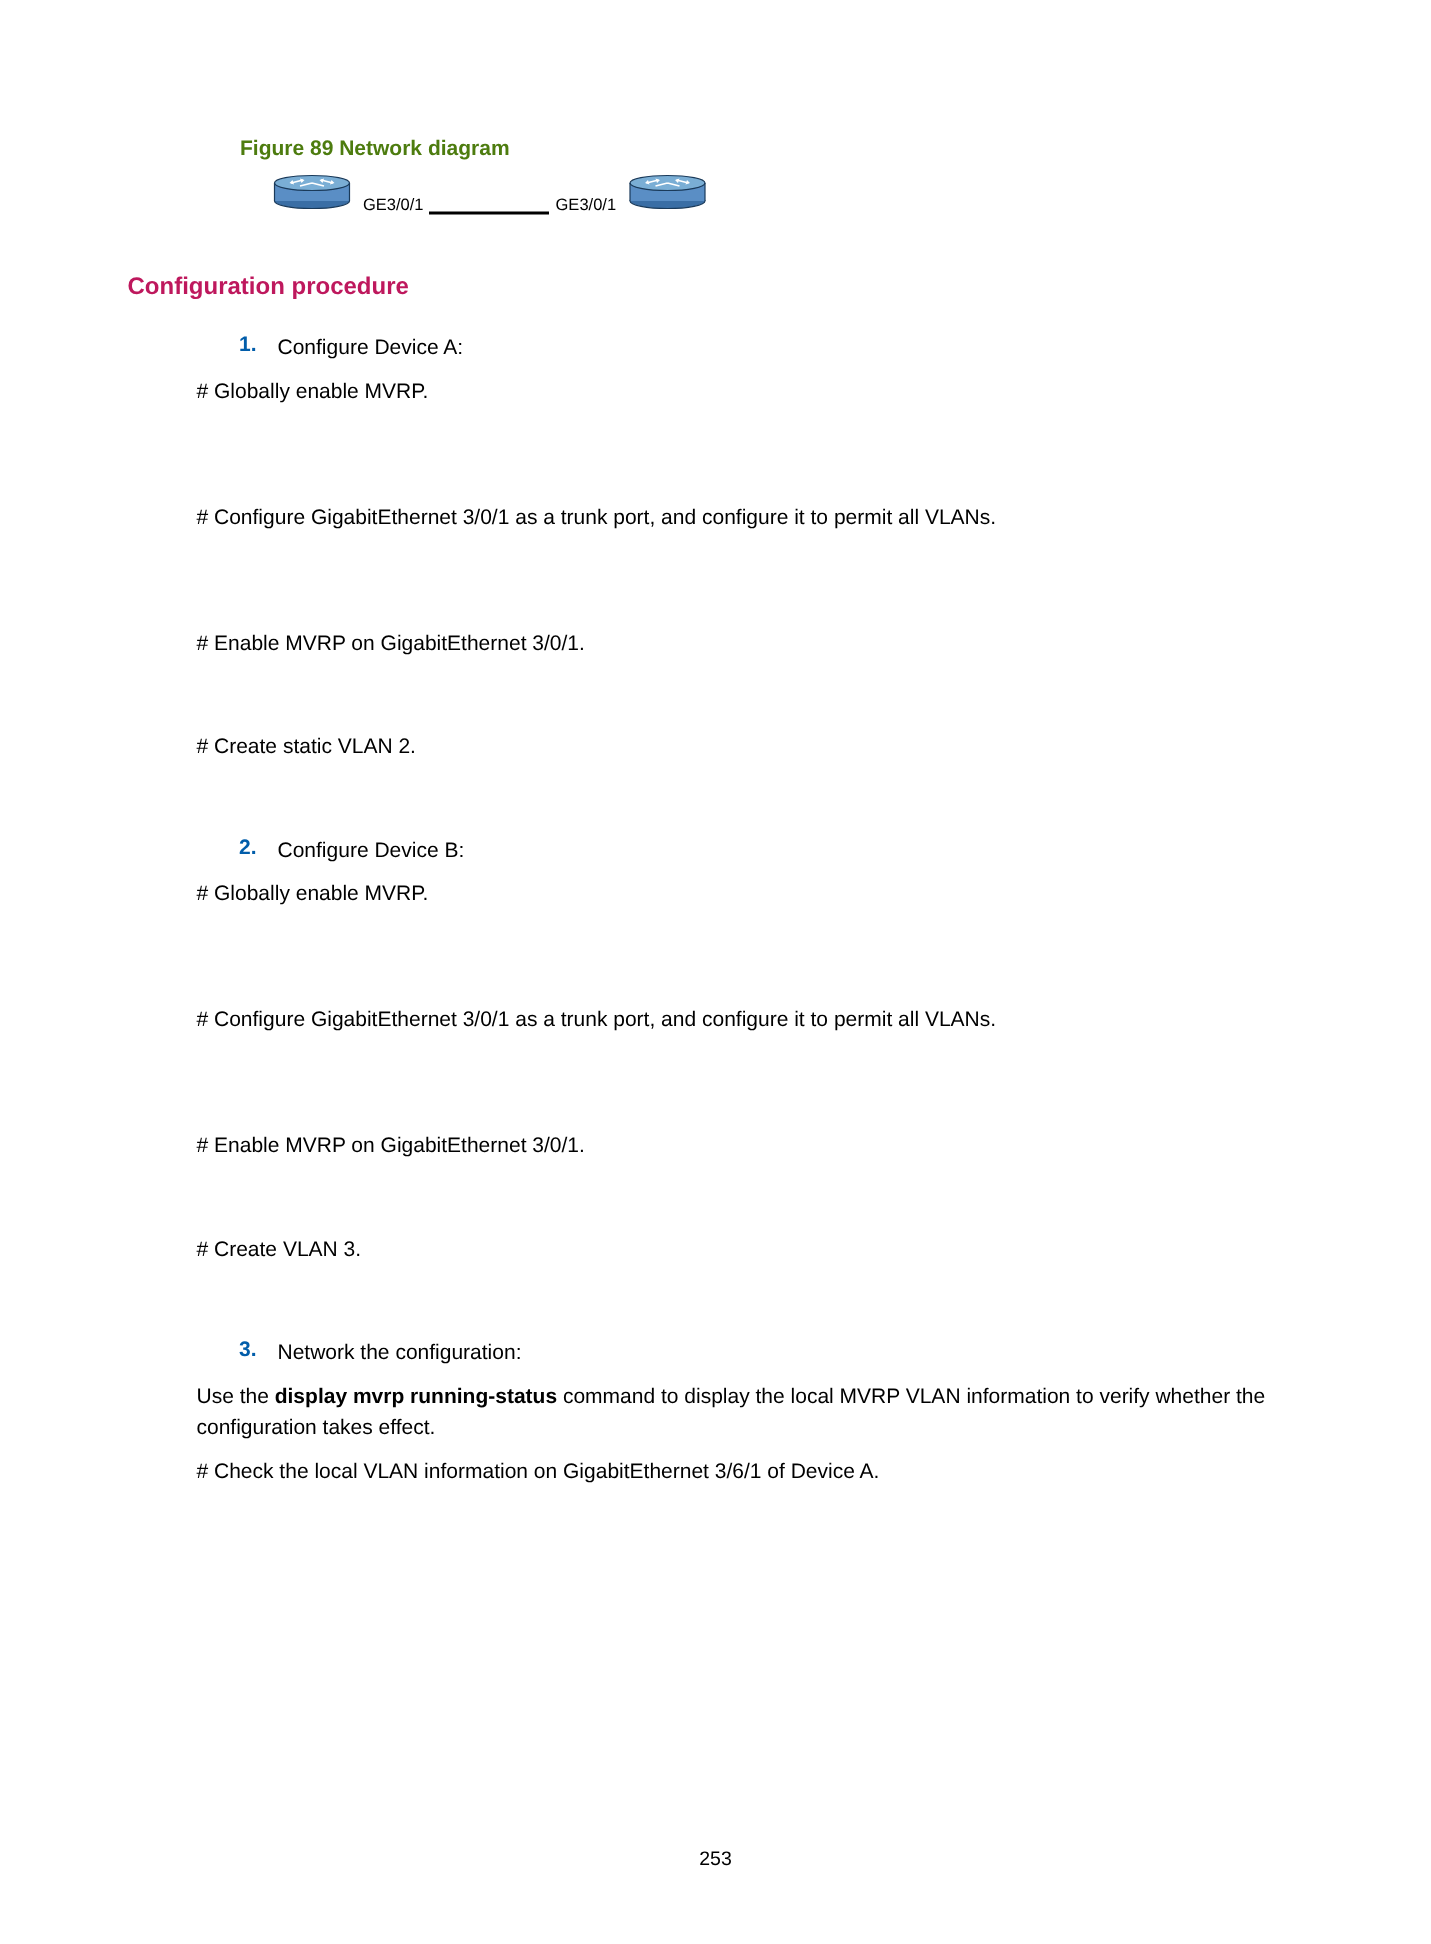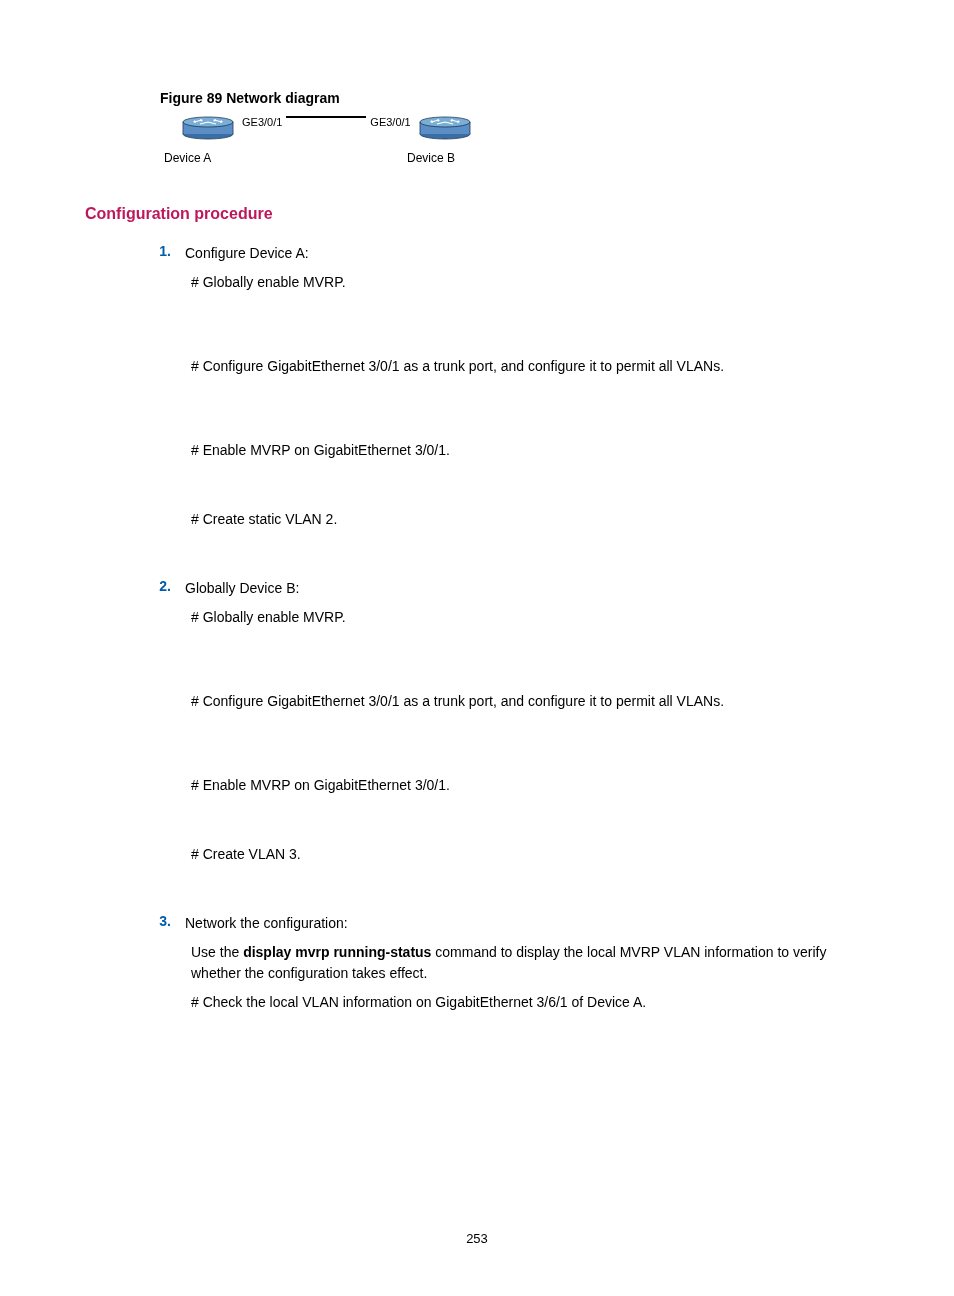--- a/index.html
+++ b/index.html
@@ -11,33 +11,33 @@
       font-family: Arial, Helvetica, sans-serif;
       background: #fff;
       width: 954px;
       height: 1296px;
       position: relative;
       padding: 90px 85px 40px 85px;
       font-size: 14px;
       color: #000;
     }
     .figure-title {
-      color: #000000;
+      color: #4d7c0f;
       font-weight: bold;
       font-size: 14px;
       margin-left: 75px;
       margin-bottom: 10px;
     }
     .network-diagram {
       margin-left: 75px;
       margin-bottom: 40px;
     }
     .diagram-row {
       display: flex;
-      align-items: flex-start;
+      align-items: flex-end;
       padding-left: 22px;
     }
     .router-icon {
       width: 52px;
       height: 24px;
     }
     .interface-label {
       font-size: 11px;
       font-family: Arial, sans-serif;
       color: #000;
@@ -68,21 +68,21 @@
       font-weight: bold;
       min-width: 30px;
       text-align: right;
       padding-right: 14px;
     }
     .item-content {
       flex: 1;
       line-height: 1.5;
     }
     .sub-line {
-      margin-left: 106px;
+      margin-left: 46px;
       margin-bottom: 8px;
       line-height: 1.5;
     }
     .bold {
       font-weight: bold;
     }
     .spacer-large {
       height: 55px;
     }
     .spacer-medium {
@@ -122,44 +122,40 @@
       <svg class="router-icon" viewBox="0 0 52 24">
         <ellipse cx="26" cy="18" rx="25" ry="5" fill="#3a6ea5" stroke="#1a3a5a" stroke-width="0.8"></ellipse>
         <rect x="1" y="6" width="50" height="12" fill="#5a8ec5"></rect>
         <ellipse cx="26" cy="6" rx="25" ry="5" fill="#7aaed5" stroke="#1a3a5a" stroke-width="0.8"></ellipse>
         <path d="M 1 6 L 1 18 M 51 6 L 51 18" stroke="#1a3a5a" stroke-width="0.8"></path>
         <path d="M 12 6 L 20 4 M 32 4 L 40 6 M 18 8 L 26 6 M 26 6 L 34 8" stroke="#fff" stroke-width="1.2" fill="none"></path>
         <path d="M 18 3 L 21 4 L 19 6 Z M 34 3 L 31 4 L 33 6 Z M 14 7 L 11 6 L 13 4 Z M 38 7 L 41 6 L 39 4 Z" fill="#fff"></path>
       </svg>
     </div>
   </div>
-  <div style="display:flex; width: 295px; justify-content: space-between;">
-    <span class="device-label" style="margin-left: 4px;">Device A</span>
-    <span class="device-label">Device B</span>
-  </div>
 </div>
 
 <div class="section-heading">Configuration procedure</div>
 
 <div class="numbered-item">
   <span class="item-number">1.</span>
   <span class="item-content">Configure Device A:</span>
 </div>
 <div class="sub-line"># Globally enable MVRP.</div>
 <div class="spacer-large"></div>
 <div class="sub-line"># Configure GigabitEthernet 3/0/1 as a trunk port, and configure it to permit all VLANs.</div>
 <div class="spacer-large"></div>
 <div class="sub-line"># Enable MVRP on GigabitEthernet 3/0/1.</div>
 <div class="spacer-medium"></div>
 <div class="sub-line"># Create static VLAN 2.</div>
 <div class="spacer-medium"></div>
 
 <div class="numbered-item">
   <span class="item-number">2.</span>
-  <span class="item-content">Globally Device B:</span>
+  <span class="item-content">Configure Device B:</span>
 </div>
 <div class="sub-line"># Globally enable MVRP.</div>
 <div class="spacer-large"></div>
 <div class="sub-line"># Configure GigabitEthernet 3/0/1 as a trunk port, and configure it to permit all VLANs.</div>
 <div class="spacer-large"></div>
 <div class="sub-line"># Enable MVRP on GigabitEthernet 3/0/1.</div>
 <div class="spacer-medium"></div>
 <div class="sub-line"># Create VLAN 3.</div>
 <div class="spacer-medium"></div>
 

